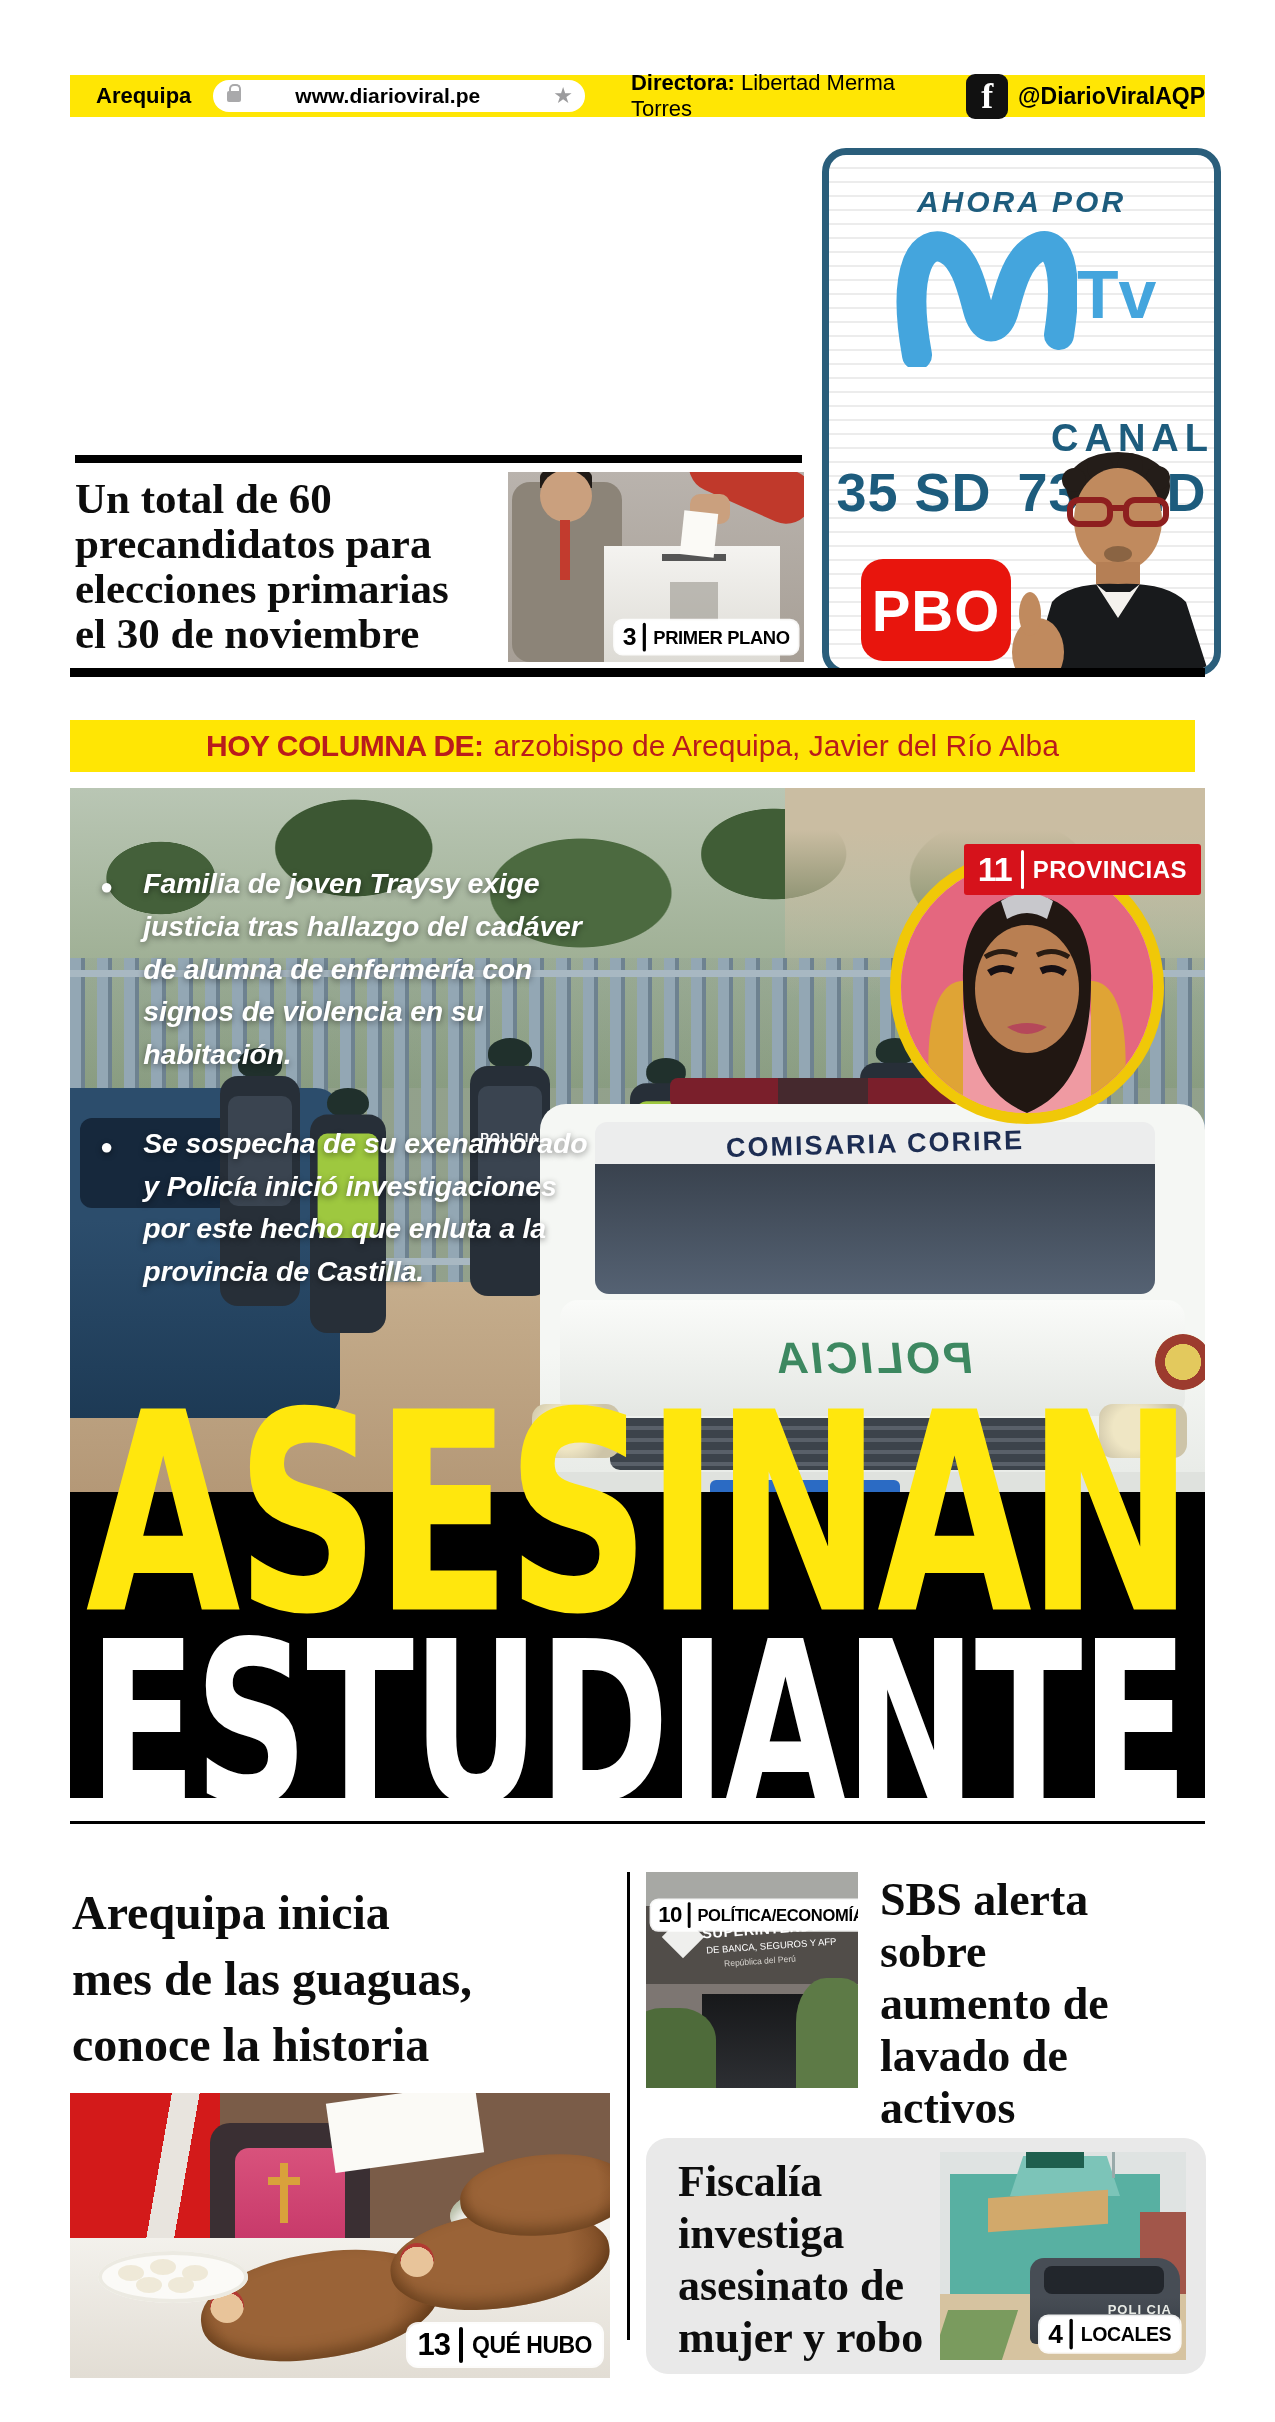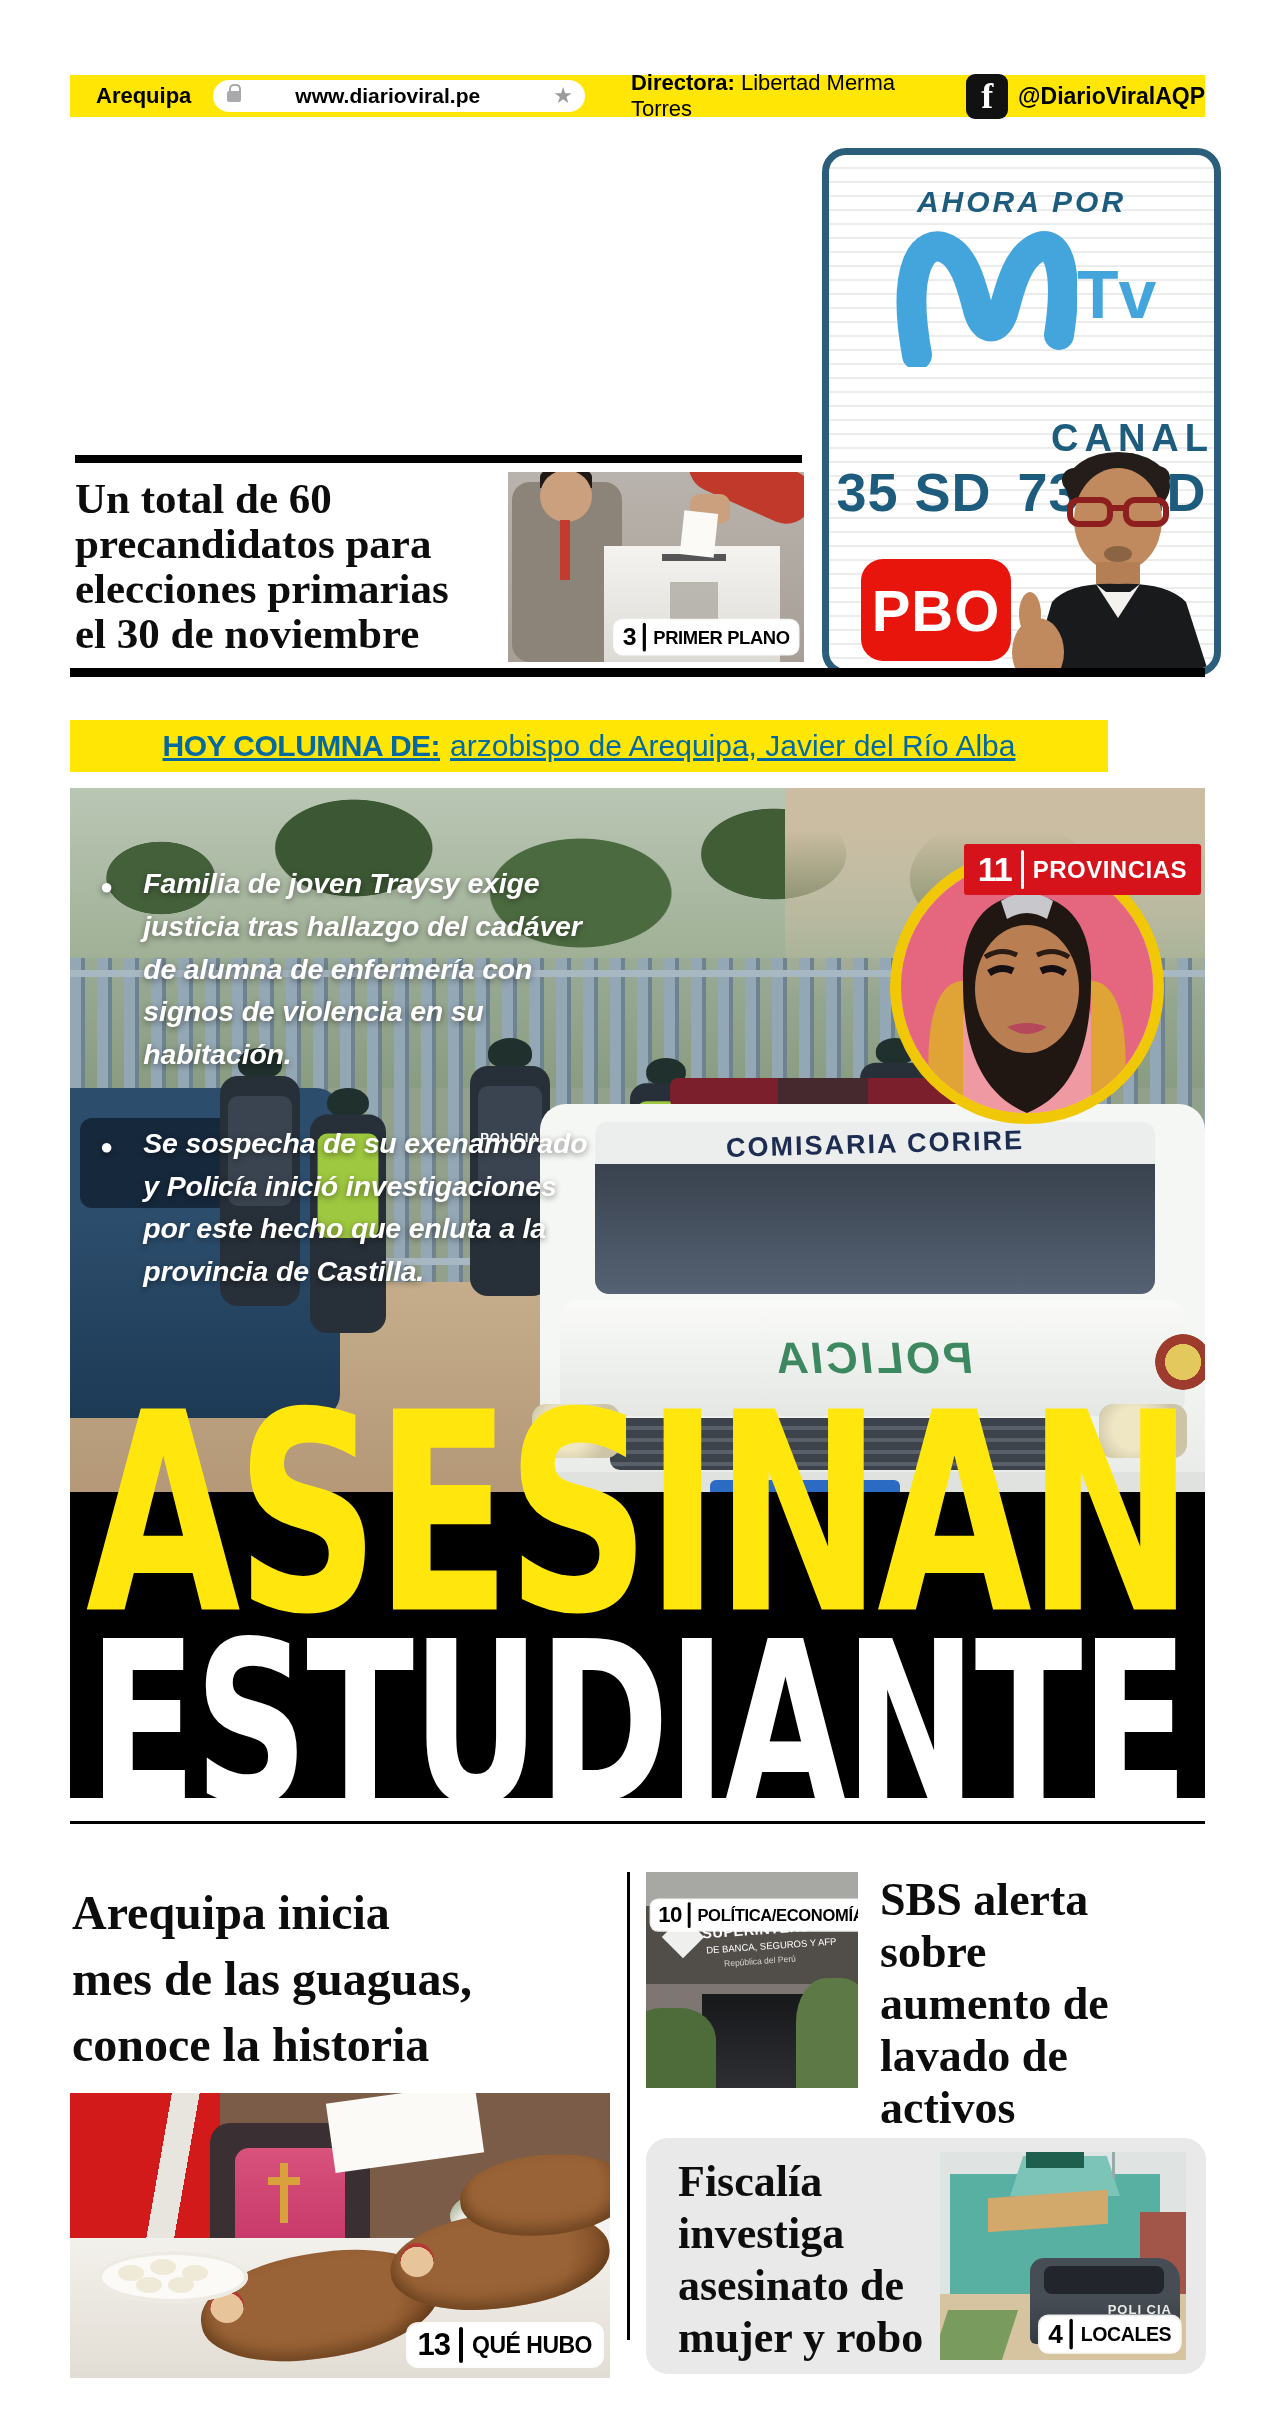--- a/index.html
+++ b/index.html
@@ -62,22 +62,22 @@
        padding:3px 10px;gap:9px;box-shadow:0 0 0 2px rgba(255,255,255,.9);}
   .bdg .num{font-weight:bold;font-size:31px;color:#000;letter-spacing:-1px;}
   .bdg .sep{width:4px;align-self:stretch;background:#000;border-radius:2px;}
   .bdg .lbl{font-weight:bold;font-size:23px;color:#000;letter-spacing:-0.5px;}
   .bdg.red{background:#d6121b;border-radius:3px;box-shadow:none;padding:6px 14px;}
   .bdg.red .num{color:#fff;font-size:34px;}
   .bdg.red .sep{background:#fff;width:3px;}
   .bdg.red .lbl{color:#fff;font-size:24px;letter-spacing:0.5px;}
 
   
-  .colbar{left:70px;top:720px;width:1038px;height:52px;background:var(--yellow);
-          display:flex;align-items:center;justify-content:center;font-size:30px;color:#0369a1;text-decoration:underline;}
+  .colbar{left:70px;top:720px;width:1125px;height:52px;background:var(--yellow);
+          display:flex;align-items:center;justify-content:center;font-size:30px;color:#b91c1c;}
   .colbar b{font-weight:bold;letter-spacing:-0.5px;margin-right:10px;}
 
   
   .main-photo{left:70px;top:788px;width:1135px;height:704px;overflow:hidden;background:#97a58b;}
   .mp-sky{position:absolute;inset:0 0 auto 0;height:300px;
       background:
        radial-gradient(90px 60px at 8% 30%,#44603a 60%,transparent 61%),
        radial-gradient(130px 80px at 25% 20%,#3c5733 60%,transparent 61%),
        radial-gradient(150px 90px at 45% 35%,#4c6a40 60%,transparent 61%),
        radial-gradient(120px 75px at 62% 22%,#405d36 60%,transparent 61%),

